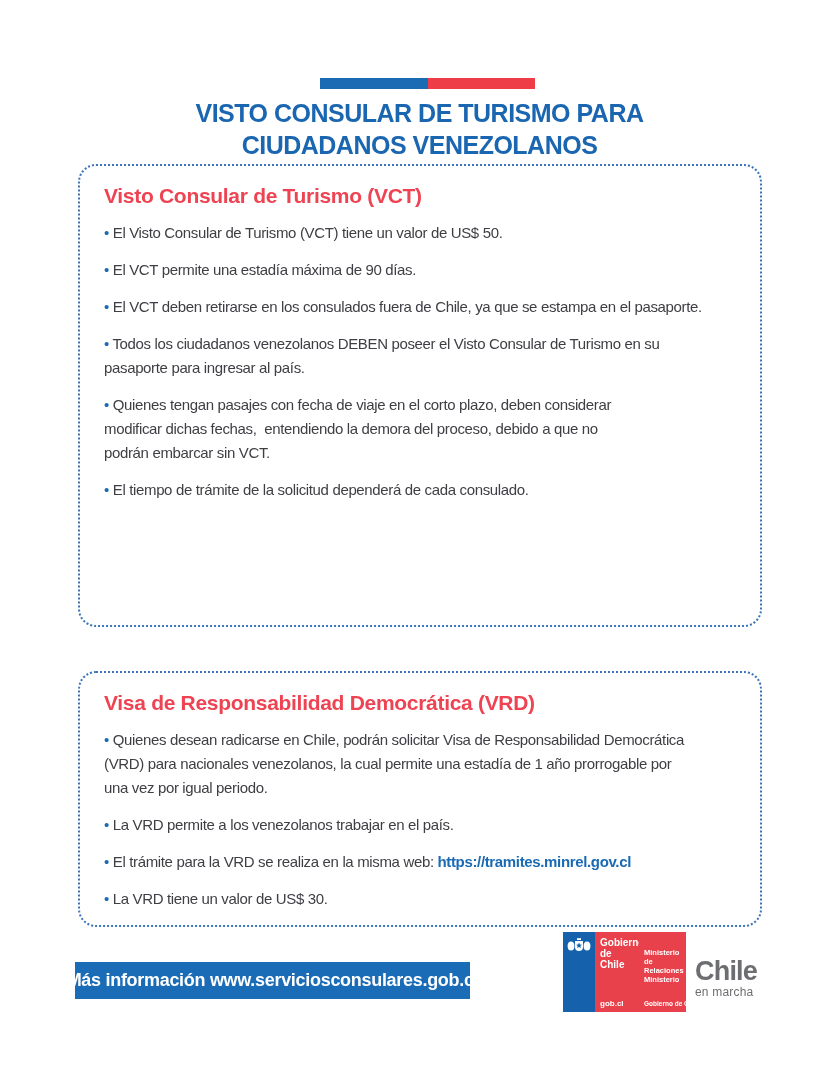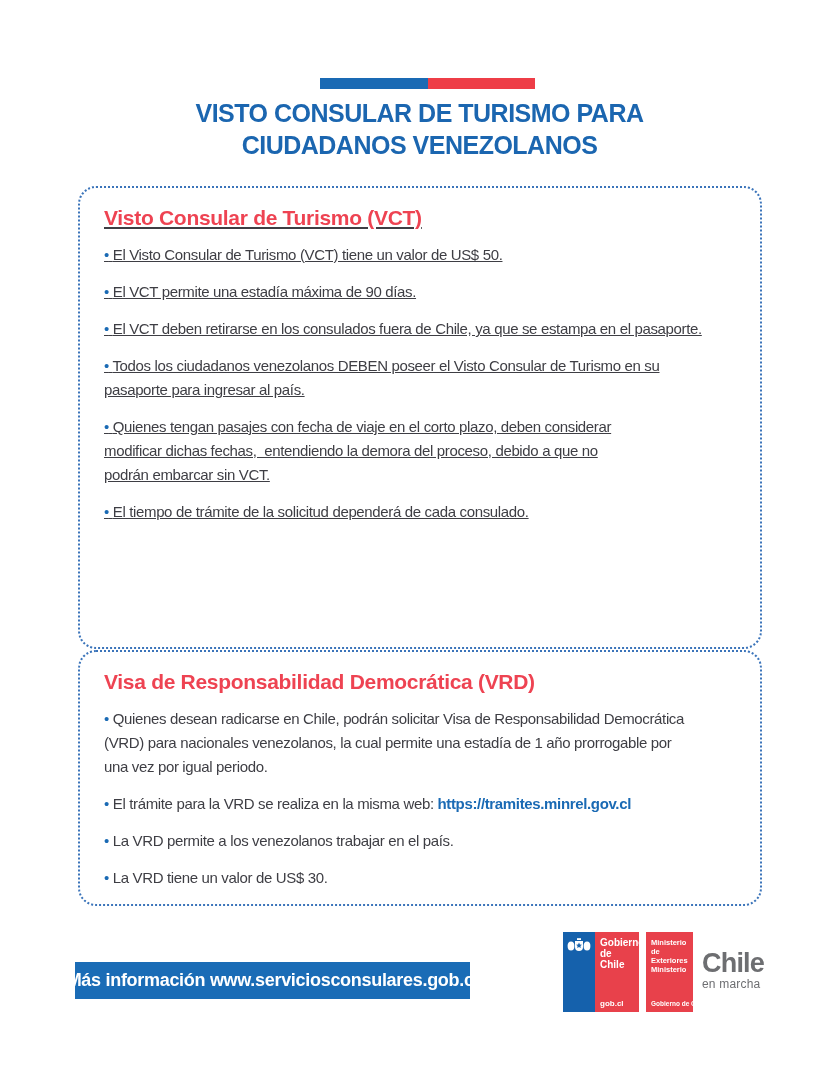--- a/index.html
+++ b/index.html
@@ -11,47 +11,47 @@
   .flag-blue{flex:1;background:var(--flag-blue);}
   .flag-red{flex:1;background:var(--flag-red);}
 
   
   .title{position:absolute;top:97px;left:0;right:0;text-align:center;
          color:var(--title-blue);font-weight:bold;font-size:25px;line-height:32px;letter-spacing:-0.5px;}
 
   
   .box{position:absolute;left:78px;width:684px;box-sizing:border-box;background:#fff;
        border:2px dotted var(--border-blue);border-radius:18px;padding:0 24px;}
-  .box1{top:186px;height:463px;text-decoration:underline;}
-  .box2{top:650px;height:256px;}
+  .box1{top:164px;height:463px;}
+  .box2{top:671px;height:256px;}
   .section-heading{margin:19px 0 14px;font-size:21px;line-height:22px;font-weight:bold;
                    color:var(--heading-red);letter-spacing:-0.3px;}
   .bullet{margin:0 0 13px;font-size:15px;line-height:24px;color:var(--text-dark);letter-spacing:-0.35px;}
   .dot{color:var(--link-blue);}
   .btxt{white-space:pre-wrap;}
   .blink{color:var(--link-blue);font-weight:bold;text-decoration:none;}
 
   
   .info-bar{position:absolute;left:75px;top:962px;width:395px;height:37px;background:var(--bar-blue);
             display:flex;align-items:center;justify-content:center;}
   .info-bar span{color:#fff;font-weight:bold;font-size:18px;letter-spacing:-0.3px;white-space:nowrap;}
 
   .logos{position:absolute;left:563px;top:932px;display:flex;align-items:flex-start;}
   .gob-logo{display:flex;width:76px;height:80px;}
   .gob-blue{width:32px;background:var(--logo-blue);display:flex;justify-content:center;padding-top:5px;box-sizing:border-box;}
   .gob-red{width:44px;background:var(--logo-red);color:#fff;display:flex;flex-direction:column;
            justify-content:space-between;padding:5px 2px 4px 5px;box-sizing:border-box;}
   .gob-name{font-size:10px;line-height:11px;font-weight:bold;}
   .gob-cl{font-size:8px;font-weight:bold;}
-  .minrel{margin-left:7px;width:47px;height:80px;background:var(--logo-red);color:#fff;
+  .minrel{width:47px;height:80px;background:var(--logo-red);color:#fff;
           display:flex;flex-direction:column;justify-content:space-between;
-          padding:6px 3px 5px 5px;box-sizing:border-box;}
+          padding:16px 3px 5px 5px;box-sizing:border-box;}
   .minrel-name{font-size:7.5px;line-height:9px;font-weight:bold;}
   .minrel-bottom{font-size:6.5px;font-weight:bold;white-space:nowrap;}
-  .campaign{margin-left:9px;margin-top:18px;color:var(--gray);line-height:1;}
+  .campaign{margin-left:9px;margin-top:26px;color:var(--gray);line-height:1;}
   .campaign-chile{font-size:27px;font-weight:bold;letter-spacing:-0.8px;}
   .campaign-sub{font-size:12px;margin-top:1px;letter-spacing:0.2px;}
 </style>
 </head>
 <body>
 
 <div class="page">
 
   <div class="flag-bar">
     <div class="flag-blue"></div>
@@ -77,22 +77,22 @@
         <div class="bullet"><span class="dot">•</span> <span class="btxt">El tiempo de trámite de la solicitud dependerá de cada consulado.</span></div>
       </div>
   </div>
 
   <div class="box box2">
     <div class="section-heading">Visa de Responsabilidad Democrática (VRD)</div>
     <div>
         <div class="bullet"><span class="dot">•</span> <span class="btxt">Quienes desean radicarse en Chile, podrán solicitar Visa de Responsabilidad Democrática
 (VRD) para nacionales venezolanos, la cual permite una estadía de 1 año prorrogable por
 una vez por igual periodo.</span></div>
+        <div class="bullet"><span class="dot">•</span> <span class="btxt">La VRD permite a los venezolanos trabajar en el país.</span></div>
         <div class="bullet"><span class="dot">•</span> <span class="btxt">El trámite para la VRD se realiza en la misma web: </span><a class="blink" href="#">https://tramites.minrel.gov.cl</a></div>
-        <div class="bullet"><span class="dot">•</span> <span class="btxt">La VRD permite a los venezolanos trabajar en el país.</span></div>
         <div class="bullet"><span class="dot">•</span> <span class="btxt">La VRD tiene un valor de US$ 30.</span></div>
       </div>
   </div>
 
   <div class="info-bar">
     <span>Más información www.serviciosconsulares.gob.cl</span>
   </div>
 
   <div class="logos">
     <div class="gob-logo">
@@ -112,21 +112,21 @@
           <div class="gob-name">Gobierno</div>
           <div class="gob-name">de Chile</div>
         </div>
         <div class="gob-cl">gob.cl</div>
       </div>
     </div>
 
     <div class="minrel">
       <div>
         <div class="minrel-name">Ministerio de</div>
-        <div class="minrel-name">Exteriores</div>
+        <div class="minrel-name">Relaciones</div>
         <div class="minrel-name">Ministerio</div>
       </div>
       <div class="minrel-bottom">Gobierno de Chile</div>
     </div>
 
     <div class="campaign">
       <div class="campaign-chile">Chile</div>
       <div class="campaign-sub">en marcha</div>
     </div>
   </div>

